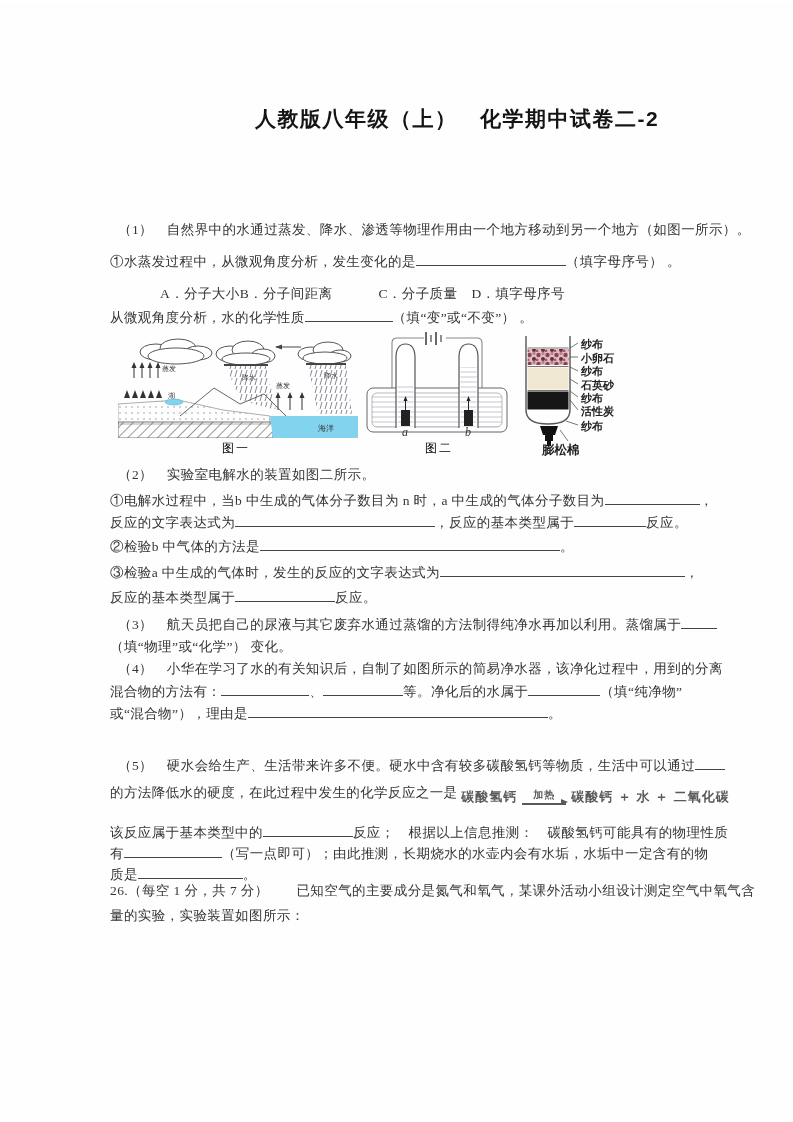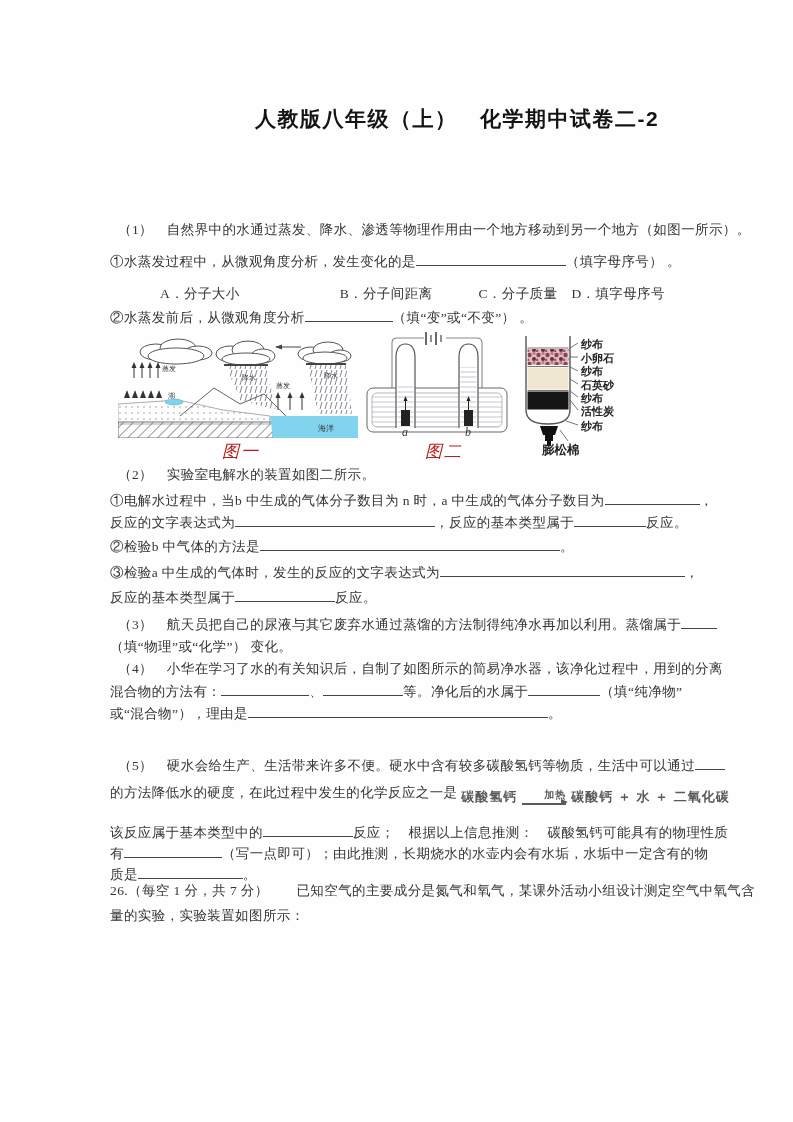--- a/index.html
+++ b/index.html
@@ -3,25 +3,25 @@
 <meta charset="utf-8">
 <style>
   html,body{margin:0;padding:0;}
   body{width:793px;height:1122px;background:#ffffff;position:relative;
        font-family:"Liberation Serif","DejaVu Serif",serif;color:#333;}
   .page{position:absolute;left:0;top:4px;width:793px;height:1122px;background:#fefefe;overflow:hidden;}
   .line{position:absolute;white-space:nowrap;font-size:13.5px;letter-spacing:0.4px;line-height:1.4;color:#343434;}
   .title{font-family:"Liberation Sans","DejaVu Sans",sans-serif;font-weight:bold;font-size:21px;
          letter-spacing:1.5px;color:#141414;}
   .bl{display:inline-block;border-bottom:1px solid #444;height:3px;}
-  .cap{position:absolute;font-size:17px;color:#b91c1c;letter-spacing:2px;font-style:italic;}
+  .cap{position:absolute;font-size:12px;color:#000000;letter-spacing:2px;}
   .opt{display:inline-block;}
   .rxn{display:inline-flex;align-items:center;font-family:"Liberation Sans","DejaVu Sans",sans-serif;
        font-weight:bold;color:#5a5a5a;font-size:13px;letter-spacing:1px;vertical-align:-4px;}
-  .rxn-arrow{display:inline-flex;flex-direction:column;align-items:flex-end;margin:0 5px;}
+  .rxn-arrow{display:inline-flex;flex-direction:column;align-items:center;margin:0 5px;}
   .rxn-cond{font-size:10px;line-height:1;margin-bottom:1px;color:#5a5a5a;}
   .rxn-line{position:relative;width:44px;height:2px;border-bottom:2px solid #5a5a5a;}
   .rxn-line::after{content:"";position:absolute;right:-2px;top:-2px;
        border-left:7px solid #5a5a5a;border-top:3.5px solid transparent;border-bottom:3.5px solid transparent;}
   svg{position:absolute;}
   svg text{font-family:"Liberation Sans","DejaVu Sans",sans-serif;fill:#333;}
   .figlab{font-size:7px;}
   .f3lab{font-size:11px;font-weight:bold;fill:#222;}
 </style>
 </head>
@@ -32,25 +32,25 @@
   <div class="line title" style="left:255px;top:100px;">人教版八年级（上）　化学期中试卷二-2</div>
 
 
   <div class="line" style="left:118px;top:217px;">（1）　自然界中的水通过蒸发、降水、渗透等物理作用由一个地方移动到另一个地方（如图一所示）。</div>
 
   <div class="line" style="left:110px;top:249px;">
     <span>①水蒸发过程中，从微观角度分析，发生变化的是</span><span class="bl" style="width:150px"></span><span>（填字母序号） 。</span>
   </div>
 
   <div class="line" style="left:160px;top:281px;">
-    <span class="opt" style="margin-right:100px">A．分子大小</span><span class="opt" style="margin-right:46px">B．分子间距离</span><span class="opt" style="margin-right:14px">C．分子质量</span><span class="opt">D．填字母序号</span>
+    <span class="opt" style="">A．分子大小</span><span class="opt" style="margin-right:46px">B．分子间距离</span><span class="opt" style="margin-right:14px">C．分子质量</span><span class="opt">D．填字母序号</span>
   </div>
 
   <div class="line" style="left:110px;top:305px;">
-    <span>②水蒸发前后，从微观角度分析</span><span class="bl" style="width:88px"></span><span>（填“变”或“不变”） 。</span>
+    <span>从微观角度分析，水的化学性质</span><span class="bl" style="width:88px"></span><span>（填“变”或“不变”） 。</span>
   </div>
 
   <svg style="left:118px;top:334px;" width="240" height="100" viewBox="0 0 240 100">
     <defs>
       <pattern id="rainp" width="5" height="8" patternUnits="userSpaceOnUse">
           <line x1="4" y1="0" x2="2" y2="7" stroke="#667" stroke-width="0.8"></line>
         </pattern>
       <pattern id="hatchp" width="7" height="7" patternUnits="userSpaceOnUse" patternTransform="rotate(45)">
           <line x1="0" y1="0" x2="0" y2="7" stroke="#555" stroke-width="1.2"></line>
         </pattern>

